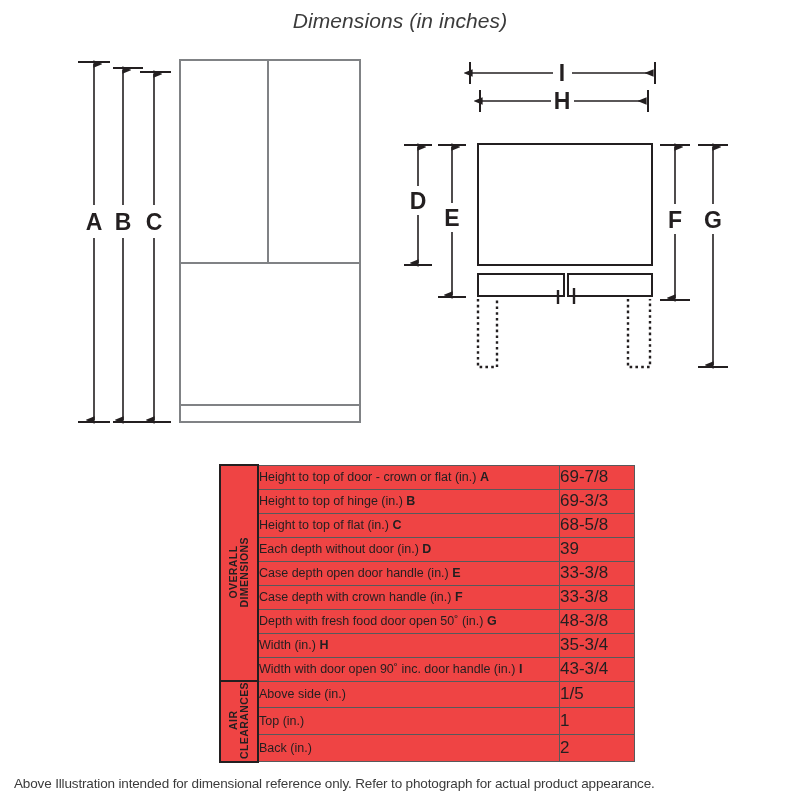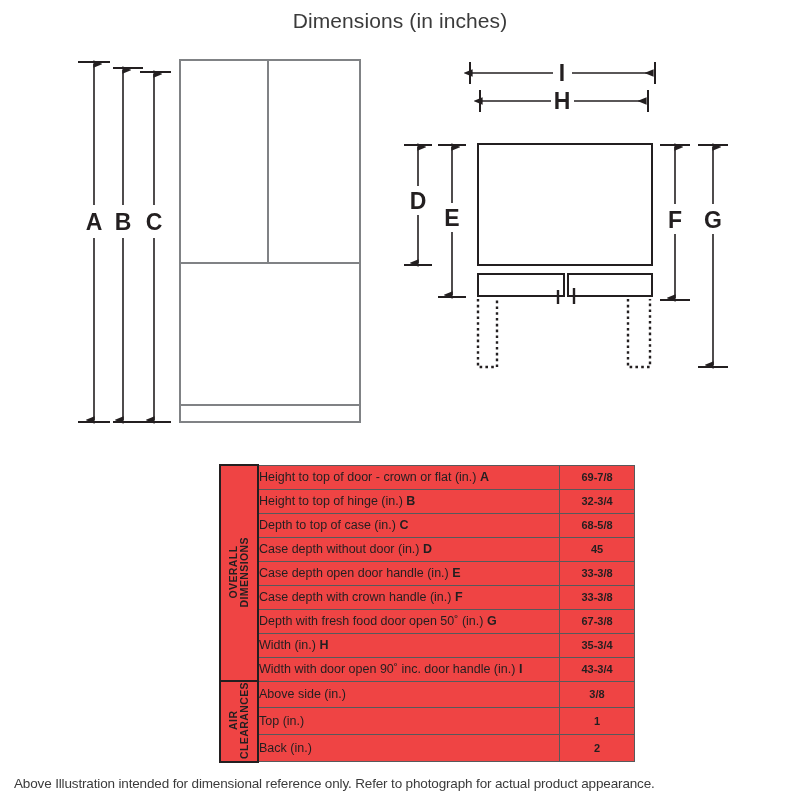--- a/index.html
+++ b/index.html
@@ -20,20 +20,21 @@
   #page-title {
     position: absolute;
     top: 9px;
     left: 0;
     width: 800px;
     text-align: center;
     font-size: 21px;
     font-weight: 400;
     color: #3b3b3b;
     letter-spacing: 0.1px;
+    font-style: italic;
   }
 
   
   #diagrams {
     position: absolute;
     top: 0;
     left: 0;
     width: 800px;
     height: 450px;
   }
@@ -87,23 +88,23 @@
     padding-left: 8px;
     font-size: 12.5px;
     color: #231f20;
     white-space: nowrap;
   }
   .label-cell .key {
     font-weight: bold;
   }
   .value-cell {
     width: 74px;
-    text-align: center;
-    font-size: 11px;
-    font-weight: bold;
+    text-align: left;
+    font-size: 17px;
+    font-weight: normal;
     color: #231f20;
   }
   tr.grp-first td.label-cell,
   tr.grp-first td.value-cell { border-top-width: 2px; border-top-color:#231f20; }
   tr.grp-last td.label-cell,
   tr.grp-last td.value-cell { border-bottom-width: 2px; border-bottom-color:#231f20; }
   td.value-cell { border-left-width: 2px; border-left-color:#231f20; border-right-width:2px; border-right-color:#231f20;}
   td.label-cell { border-left-width: 2px; border-left-color:#231f20; }
 
   
@@ -253,56 +254,56 @@
         <span>Height to top of door - crown or flat (in.)</span>
         <span class="key">A</span>
       </td>
       <td class="value-cell">69-7/8</td>
     </tr>
     <tr>
       <td class="label-cell">
         <span>Height to top of hinge (in.)</span>
         <span class="key">B</span>
       </td>
-      <td class="value-cell">32-3/4</td>
-    </tr>
-    <tr>
-      <td class="label-cell">
-        <span>Depth to top of case (in.)</span>
+      <td class="value-cell">69-3/3</td>
+    </tr>
+    <tr>
+      <td class="label-cell">
+        <span>Height to top of flat (in.)</span>
         <span class="key">C</span>
       </td>
       <td class="value-cell">68-5/8</td>
     </tr>
     <tr>
       <td class="label-cell">
-        <span>Case depth without door (in.)</span>
+        <span>Each depth without door (in.)</span>
         <span class="key">D</span>
       </td>
-      <td class="value-cell">45</td>
+      <td class="value-cell">39</td>
     </tr>
     <tr>
       <td class="label-cell">
         <span>Case depth open door handle (in.)</span>
         <span class="key">E</span>
       </td>
       <td class="value-cell">33-3/8</td>
     </tr>
     <tr>
       <td class="label-cell">
         <span>Case depth with crown handle (in.)</span>
         <span class="key">F</span>
       </td>
       <td class="value-cell">33-3/8</td>
     </tr>
     <tr>
       <td class="label-cell">
         <span>Depth with fresh food door open 50˚ (in.)</span>
         <span class="key">G</span>
       </td>
-      <td class="value-cell">67-3/8</td>
+      <td class="value-cell">48-3/8</td>
     </tr>
     <tr>
       <td class="label-cell">
         <span>Width (in.)</span>
         <span class="key">H</span>
       </td>
       <td class="value-cell">35-3/4</td>
     </tr>
     <tr class="grp-last">
       <td class="label-cell">
@@ -313,21 +314,21 @@
     </tr>
 
     <tr class="grp-first">
       <td class="grp-cell" rowspan="3">
         <span class="grp-inner">AIR
 CLEARANCES</span>
       </td>
       <td class="label-cell">
         <span>Above side (in.)</span>
       </td>
-      <td class="value-cell">3/8</td>
+      <td class="value-cell">1/5</td>
     </tr>
     <tr>
       <td class="label-cell">
         <span>Top (in.)</span>
       </td>
       <td class="value-cell">1</td>
     </tr>
     <tr class="grp-last">
       <td class="label-cell">
         <span>Back (in.)</span>

